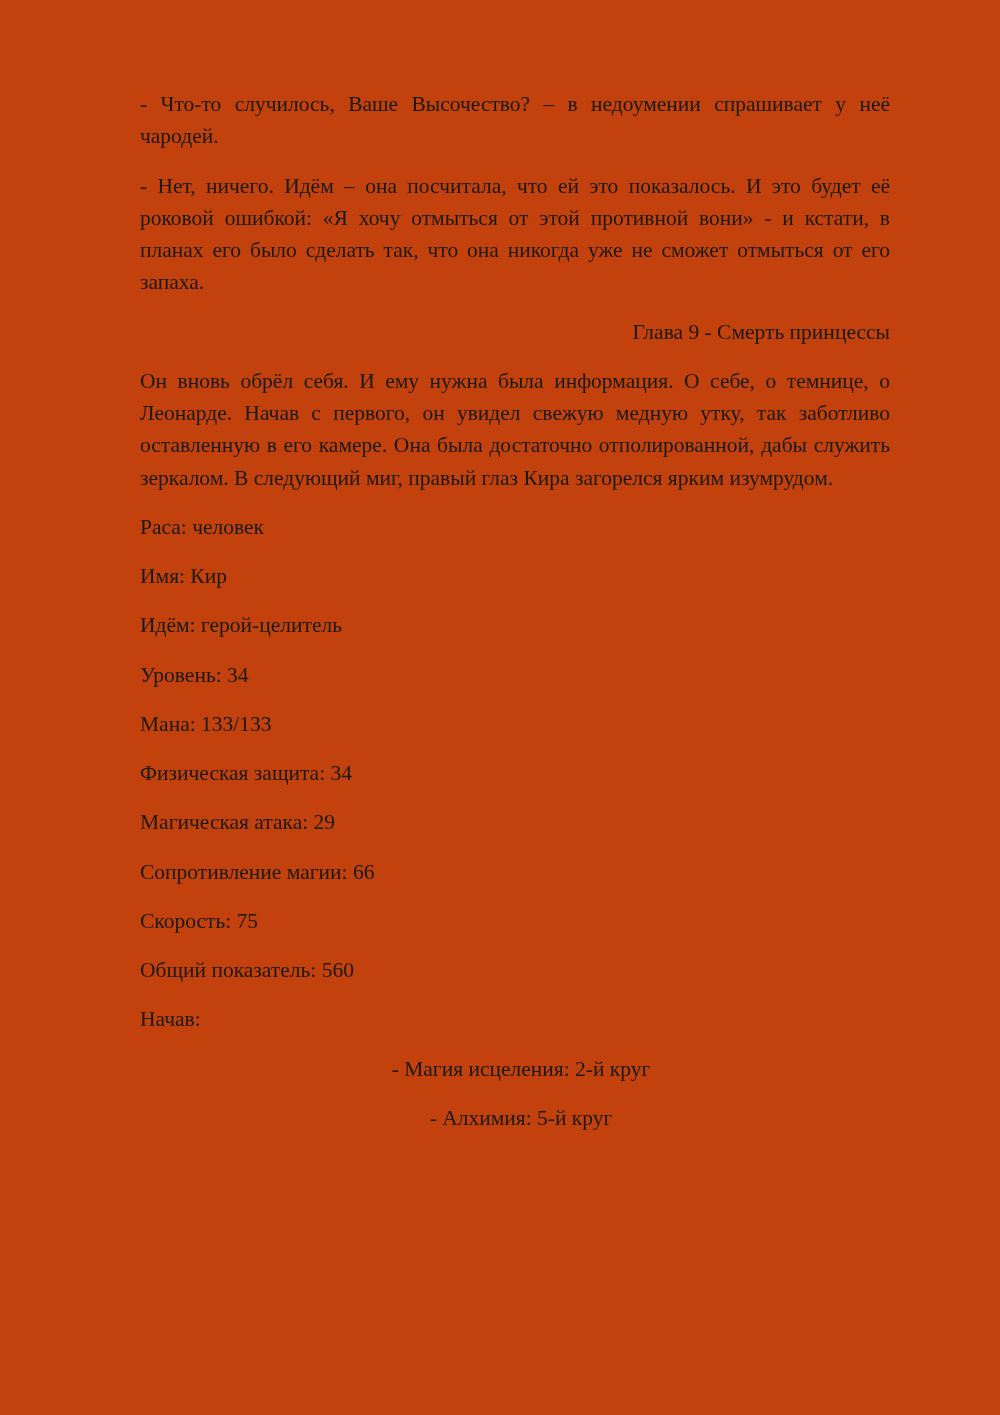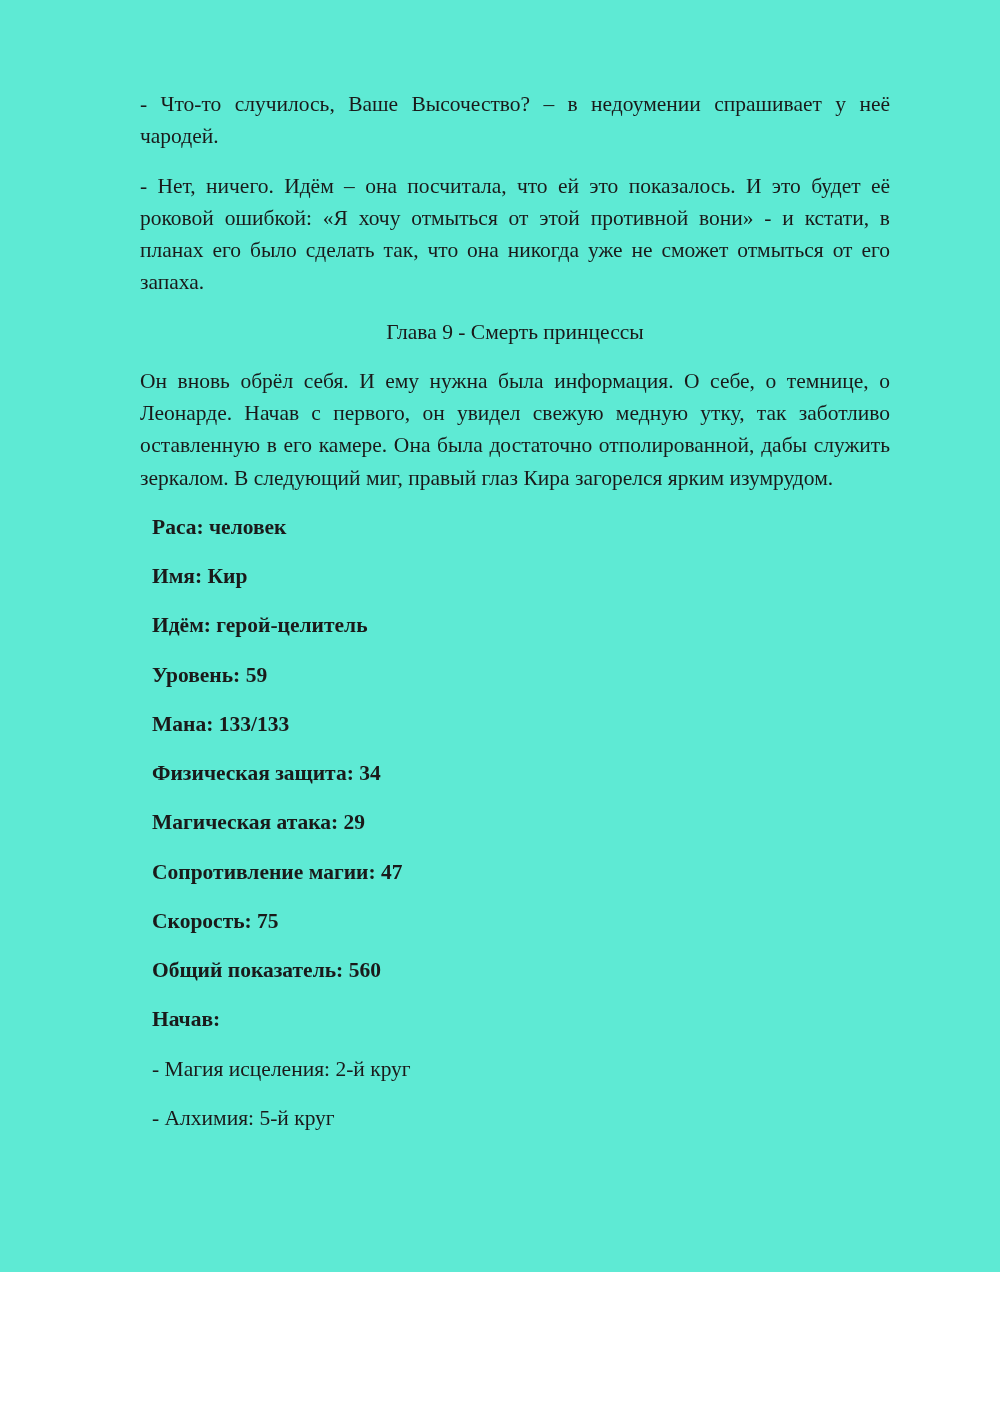--- a/index.html
+++ b/index.html
@@ -9,69 +9,69 @@
   }
   body {
     width: 1000px;
     height: 1415px;
     font-family: "Liberation Serif", "DejaVu Serif", serif;
     color: #1a1a1a;
   }
   .page {
     position: relative;
     width: 1000px;
-    height: 1272px;
-    background: #5eead4;
+    height: 1415px;
+    background: #c2410c;
     box-sizing: border-box;
     padding: 88px 110px 40px 140px;
   }
   .doc-body {
     font-size: 21.5px;
     line-height: 1.5;
     text-align: left;
   }
   p.para {
     margin: 0 0 17px 0;
     text-align: justify;
     text-justify: inter-word;
   }
   p.chapter {
     margin: 12px 0 17px 0;
-    text-align: center;
+    text-align: right;
   }
   p.stat {
-    margin: 0 0 17px 12px;
-    font-weight: bold;
+    margin: 0 0 17px 0;
   }
   p.skill {
     margin: 0 0 17px 0;
     padding-left: 12px;
+    text-align: center;
   }
 </style>
 </head>
 <body>
 
 <div class="page">
   <div class="doc-body">
 
     <p class="para">- Что-то случилось, Ваше Высочество? – в недоумении спрашивает у неё чародей.</p>
     <p class="para">- Нет, ничего. Идём – она посчитала, что ей это показалось. И это будет её роковой ошибкой: «Я хочу отмыться от этой противной вони» - и кстати, в планах его было сделать так, что она никогда уже не сможет отмыться от его запаха.</p>
 
     <p class="chapter">Глава 9 - Смерть принцессы</p>
 
     <p class="para">Он вновь обрёл себя. И ему нужна была информация. О себе, о темнице, о Леонарде. Начав с первого, он увидел свежую медную утку, так заботливо оставленную в его камере. Она была достаточно отполированной, дабы служить зеркалом. В следующий миг, правый глаз Кира загорелся ярким изумрудом.</p>
 
     <p class="stat">Раса: человек</p>
     <p class="stat">Имя: Кир</p>
     <p class="stat">Идём: герой-целитель</p>
-    <p class="stat">Уровень: 59</p>
+    <p class="stat">Уровень: 34</p>
     <p class="stat">Мана: 133/133</p>
     <p class="stat">Физическая защита: 34</p>
     <p class="stat">Магическая атака: 29</p>
-    <p class="stat">Сопротивление магии: 47</p>
+    <p class="stat">Сопротивление магии: 66</p>
     <p class="stat">Скорость: 75</p>
     <p class="stat">Общий показатель: 560</p>
 
     <p class="stat">Начав:</p>
 
     <p class="skill">- Магия исцеления: 2-й круг</p>
     <p class="skill">- Алхимия: 5-й круг</p>
 
   </div>
 </div>

